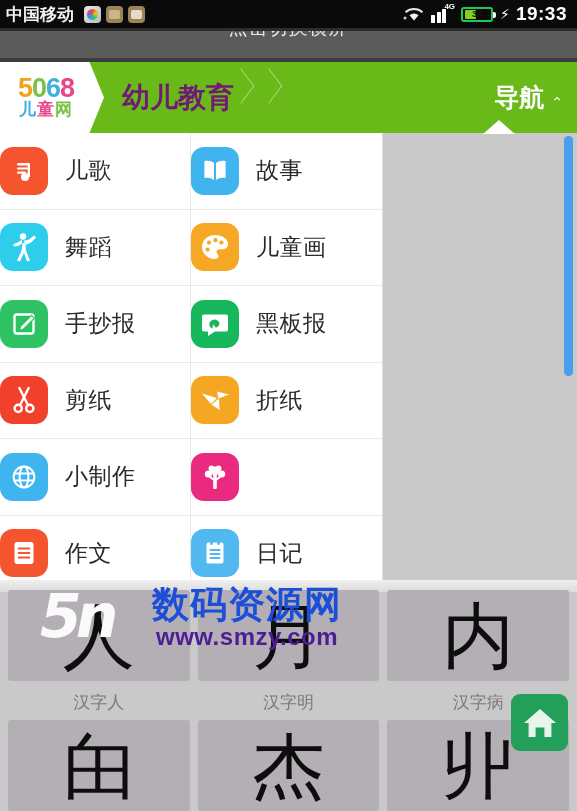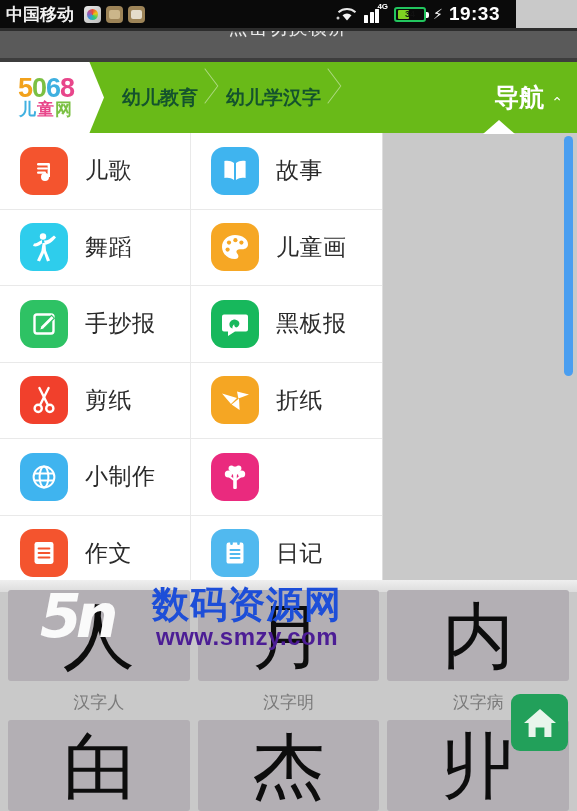--- a/index.html
+++ b/index.html
@@ -4,38 +4,38 @@
 <style>
   * { margin:0; padding:0; box-sizing:border-box; }
   html,body { width:577px; height:811px; }
   body {
     font-family:"Liberation Sans","DejaVu Sans",sans-serif;
     background:#c9c9c9; overflow:hidden; position:relative;
   }
 
   
   #statusbar{
-    position:absolute; left:0; top:0; width:516px; height:28px;
+    position:absolute; left:0; top:0; width:577px; height:28px;
     background:#0a0a0a; color:#fff; display:flex; align-items:center;
   }
   #statusbar .carrier{
     font-size:17px; font-weight:bold; margin-left:6px; letter-spacing:0px;
     color:#f2f2f2;
   }
   .notif-icons{ display:flex; align-items:center; gap:5px; margin-left:10px; }
   .nicon{ width:17px; height:17px; border-radius:4px; display:block; }
   .nicon.i1{ background:linear-gradient(135deg,#e8e8e8,#bdbdbd); position:relative;}
   .nicon.i1::after{content:"";position:absolute;left:3px;top:3px;width:11px;height:11px;border-radius:50%;
     background:conic-gradient(#e74c3c,#f1c40f,#2ecc71,#3498db,#9b59b6,#e74c3c);}
   .nicon.i2{ background:#9d8458; position:relative;}
   .nicon.i2::after{content:"";position:absolute;left:3px;top:4px;width:11px;height:9px;border-radius:2px;background:#cbb68a;}
   .nicon.i3{ background:#9d8458; position:relative;}
   .nicon.i3::after{content:"";position:absolute;left:3px;top:4px;width:11px;height:9px;border-radius:2px;background:#e4dccb;}
 
-  .sb-right{ margin-left:auto; display:flex; align-items:center; gap:6px; margin-right:16px;}
+  .sb-right{ margin-left:auto; display:flex; align-items:center; gap:6px; margin-right:10px;}
   .wifi{ position:relative; width:22px; height:17px; }
   .wifi svg{ display:block; }
   .sig{ position:relative; width:24px; height:18px; display:flex; align-items:flex-end; gap:1.5px;}
   .sig i{ display:block; width:4px; background:#fff; border-radius:.5px;}
   .sig i:nth-child(1){height:5px;}
   .sig i:nth-child(2){height:8px;}
   .sig i:nth-child(3){height:11px;}
   .sig i:nth-child(4){height:14px;}
   .sig .g4{ position:absolute; top:-3px; right:0px; font-size:8px; font-weight:bold; color:#fff; }
   .batt{ width:32px;height:15px;border:2px solid #22c55e;border-radius:3px;position:relative;display:flex;align-items:center;}
@@ -70,21 +70,21 @@
   .logo .l1 b:nth-child(1){color:#f2a21c}
   .logo .l1 b:nth-child(2){color:#7bc043}
   .logo .l1 b:nth-child(3){color:#3fb0e0}
   .logo .l1 b:nth-child(4){color:#e8468b}
   .logo .l2{ font-size:17px; font-weight:normal; line-height:19px; letter-spacing:1px;}
   .logo .l2 b:nth-child(1){color:#3fb0e0}
   .logo .l2 b:nth-child(2){color:#e8468b}
   .logo .l2 b:nth-child(3){color:#7bc043}
 
   .crumb{
-    position:relative; color:#14532d; font-size:19px; font-weight:bold;
+    position:relative; color:#701a75; font-size:28px; font-weight:bold;
     padding:0 10px 0 18px; height:71px; display:flex; align-items:center;
   }
   .crumb .chev{
     position:absolute; right:-6px; top:0; width:22px; height:71px;
   }
   .crumb .chev::before{
     content:""; position:absolute; left:2px; top:13px; width:21px; height:21px;
     border-top:1.5px solid rgba(255,255,255,.45);
     border-right:1.5px solid rgba(255,255,255,.45);
     transform:rotate(45deg) skew(8deg,8deg);
@@ -101,21 +101,21 @@
   }
 
   
   #dropdown{
     position:absolute; left:0; top:133px; width:383px; height:448px;
     background:#fff; border-right:1px solid #dedede;
     display:grid; grid-template-columns:1fr 1fr; grid-auto-rows:76.5px;
     overflow:hidden;
   }
   .menu-cell{
-    display:flex; align-items:center; padding-left:20px; gap:17px;
+    display:flex; align-items:center; gap:17px;
     border-bottom:1px solid #e9e9e9;
   }
   .menu-cell:nth-child(odd){ border-right:1px solid #e9e9e9; }
   .menu-cell .ic{
     width:48px; height:48px; border-radius:13px; flex:0 0 48px;
     display:flex; align-items:center; justify-content:center;
   }
   .menu-cell .ic svg{ display:block; }
   .menu-cell .lbl{
     font-size:23px; color:#2b2b2b; white-space:nowrap; letter-spacing:.5px;
@@ -229,21 +229,20 @@
     <div class="l2">
       <b>儿</b><b>童</b><b>网</b>
     </div>
   </div>
 
   <div class="crumb">
     <span>幼儿教育</span>
     <span class="chev"></span>
   </div>
   <div class="crumb">
-    <span>幼儿学汉字</span>
     <span class="chev"></span>
   </div>
 
   <div id="navbtn">
     <span>导航</span>
     <span class="caret">⌃</span>
   </div>
   <div class="pointer"></div>
 </div>
 

